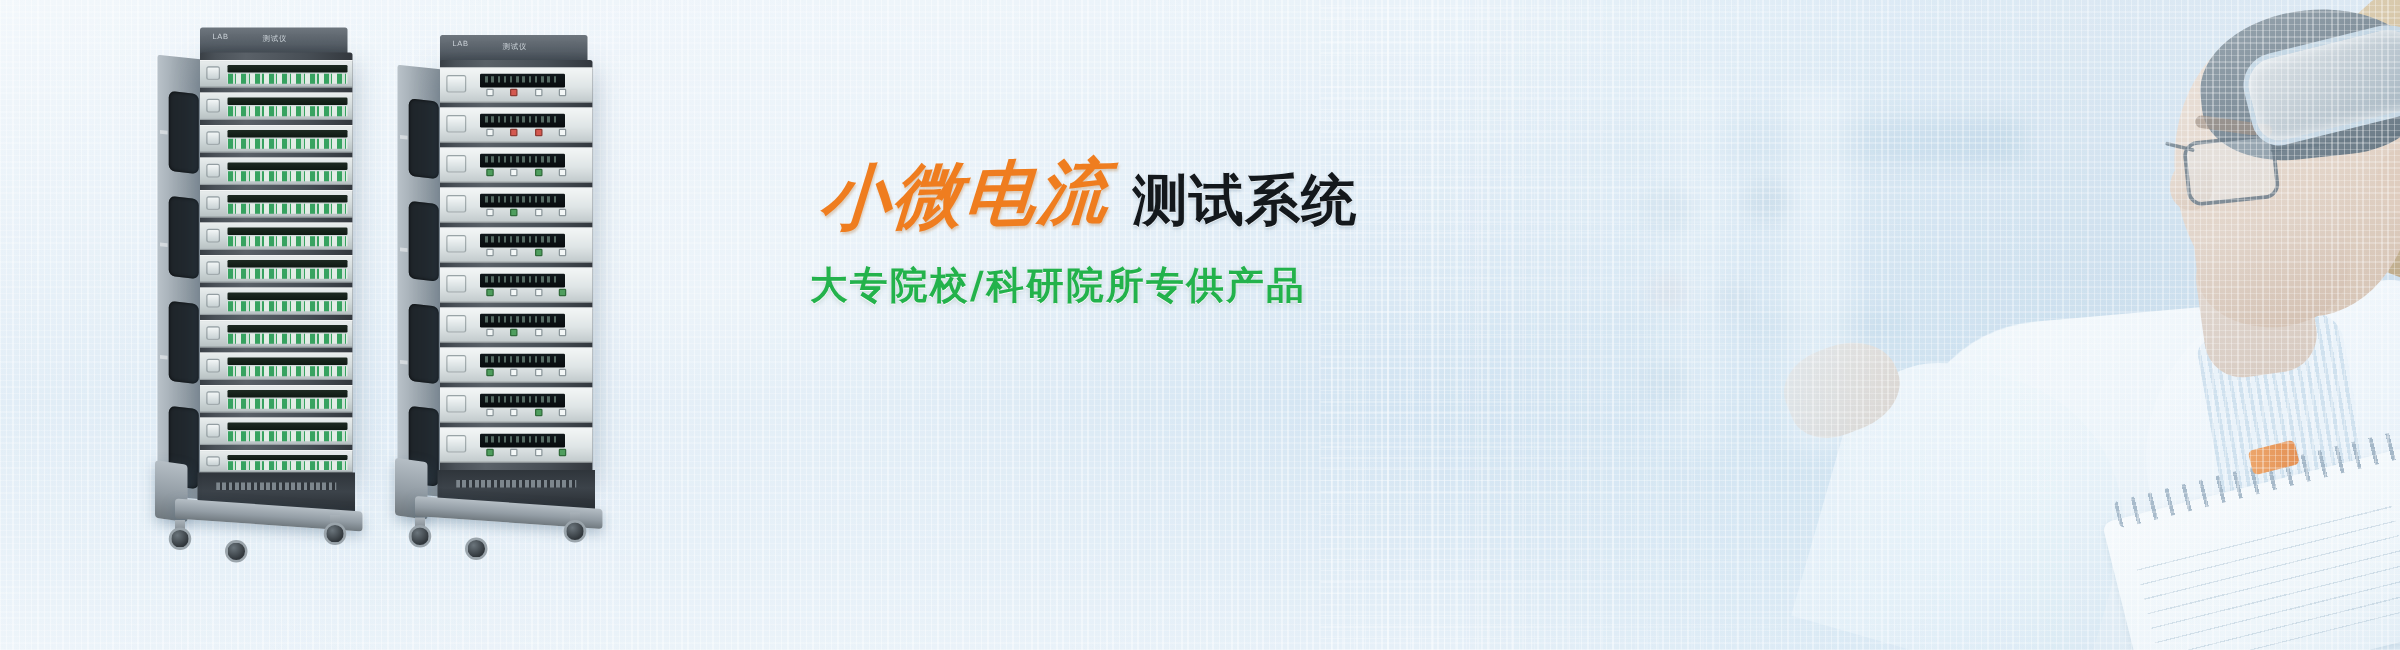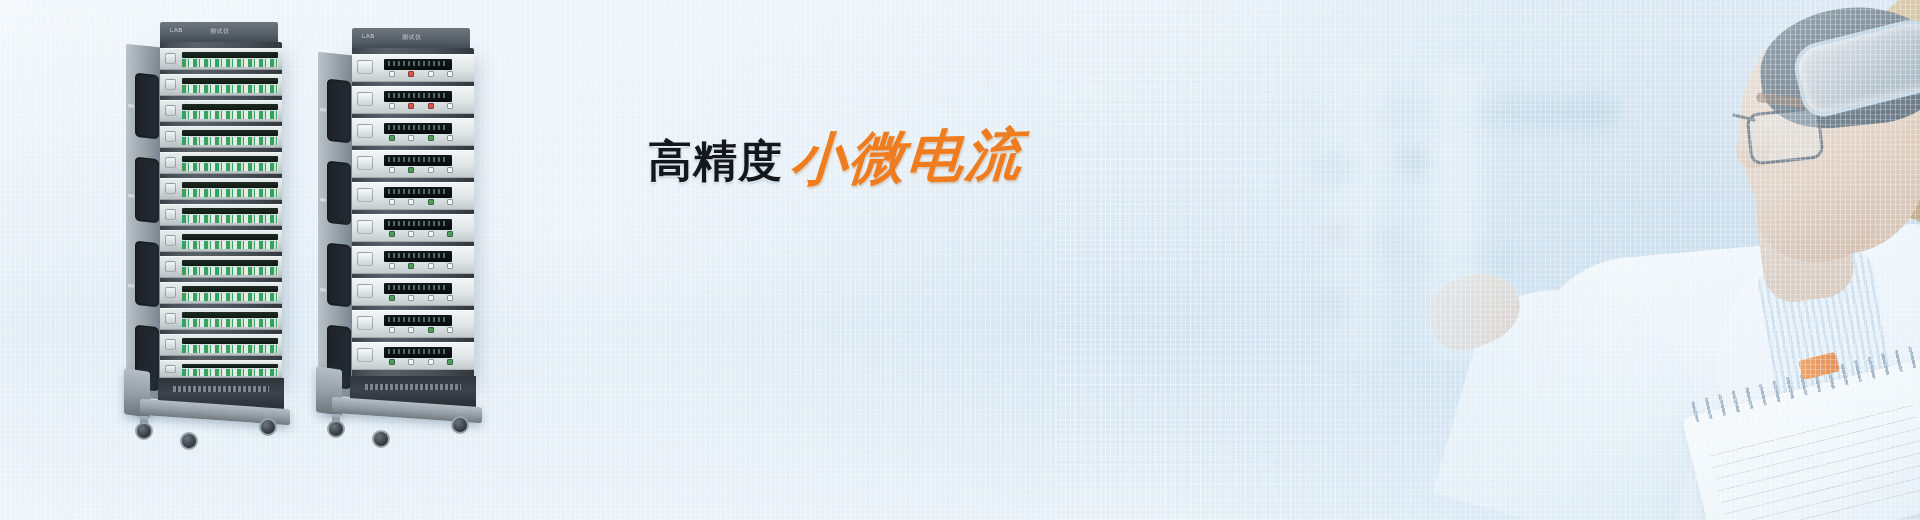--- a/index.html
+++ b/index.html
@@ -685,20 +685,21 @@
     <div class="caster-stem" style="left:22px; top:392px;"></div>
     <div class="caster" style="left:17px; top:398px;"></div>
     <div class="caster-stem" style="left:146px; top:388px;"></div>
     <div class="caster" style="left:141px; top:394px;"></div>
     <div class="caster" style="left:62px; top:408px;"></div>
   </div>
 
   <div class="copy">
 
     <div class="headline">
-      <span class="h-black">高精度</span>
       <span class="h-orange">小微电流</span>
+      <span class="h-black tail">测试系统</span>
     </div>
 
 
+    <div class="sub-cn">大专院校/科研院所专供产品</div>
   </div>
 
 </div>
 
 </body></html>

